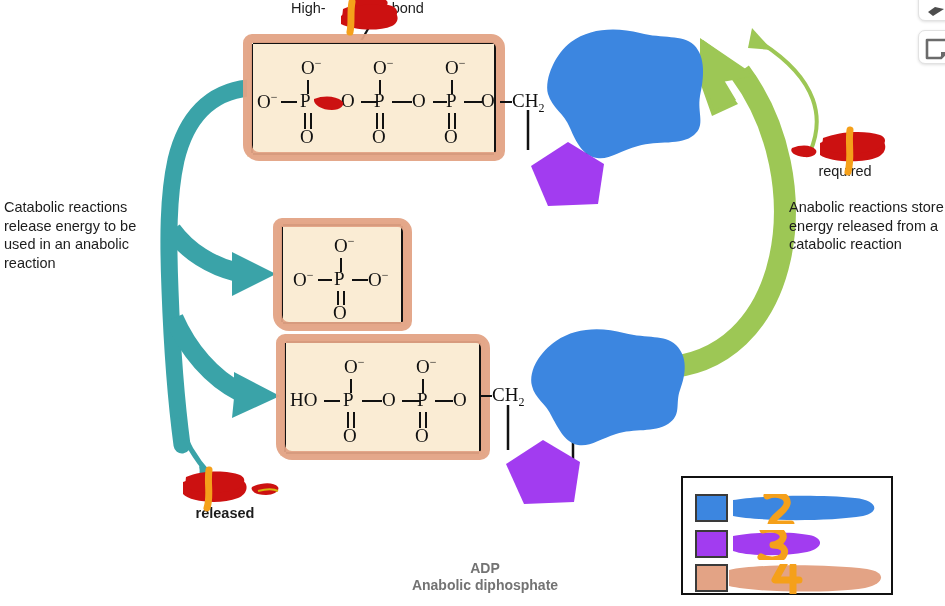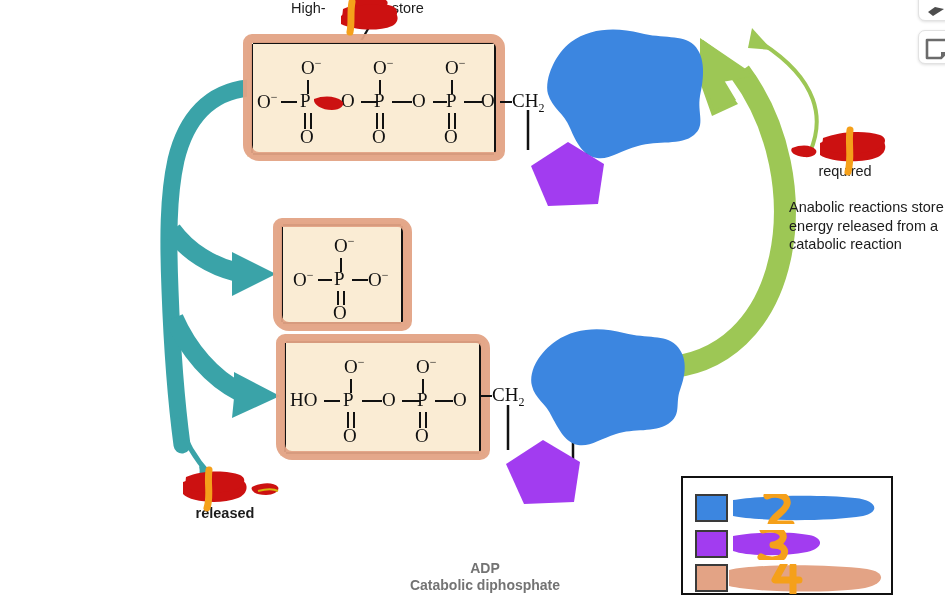--- a/index.html
+++ b/index.html
@@ -309,34 +309,35 @@
     <div class="bond-v" style="left:145px; top:73px; height:16px;"></div>
 
     <div class="chem" style="left:63px; top:86px;">O</div>
     <div class="chem" style="left:135px; top:86px;">O</div>
   </div>
   <div class="hl-frame" id="frame-adp"></div>
 
   <div class="chem" style="left:492px; top:384px;">CH<span class="sub">2</span></div>
   <div class="bond-h" style="left:481px; top:395px; width:11px;"></div>
 
+  <div class="txt" id="catabolic-text">Catabolic reactions release energy to be used in an anabolic reaction</div>
 
   <div class="txt" id="anabolic-text">Anabolic reactions store energy released from a catabolic reaction</div>
 
   <div id="highenergy-label">
-    <span>High-</span><span style="display:inline-block;width:66px;"></span><span>store</span>
+    <span>High-</span><span style="display:inline-block;width:66px;"></span><span>bond</span>
   </div>
 
   <div class="small-label" id="required-label">required</div>
 
   <div class="small-label" id="released-label">released</div>
 
   <div id="adp-caption">
     <span class="l1">ADP</span>
-    <span class="l2">Catabolic diphosphate</span>
+    <span class="l2">Anabolic diphosphate</span>
   </div>
 
   <div class="layer">
     <svg width="945" height="606" viewBox="0 0 945 606" style="position:absolute;left:0;top:0;">
 
       <g>
         <path d="M341,16 C352,7 372,5 388,9 C400,12 400,22 392,26
                  C378,32 352,30 341,24 Z" fill="#cc1111"></path>
         <path d="M343,9 C356,3 378,2 392,6 C400,9 398,18 390,21
                  C376,26 350,25 342,18 Z" fill="#cc1111"></path>

